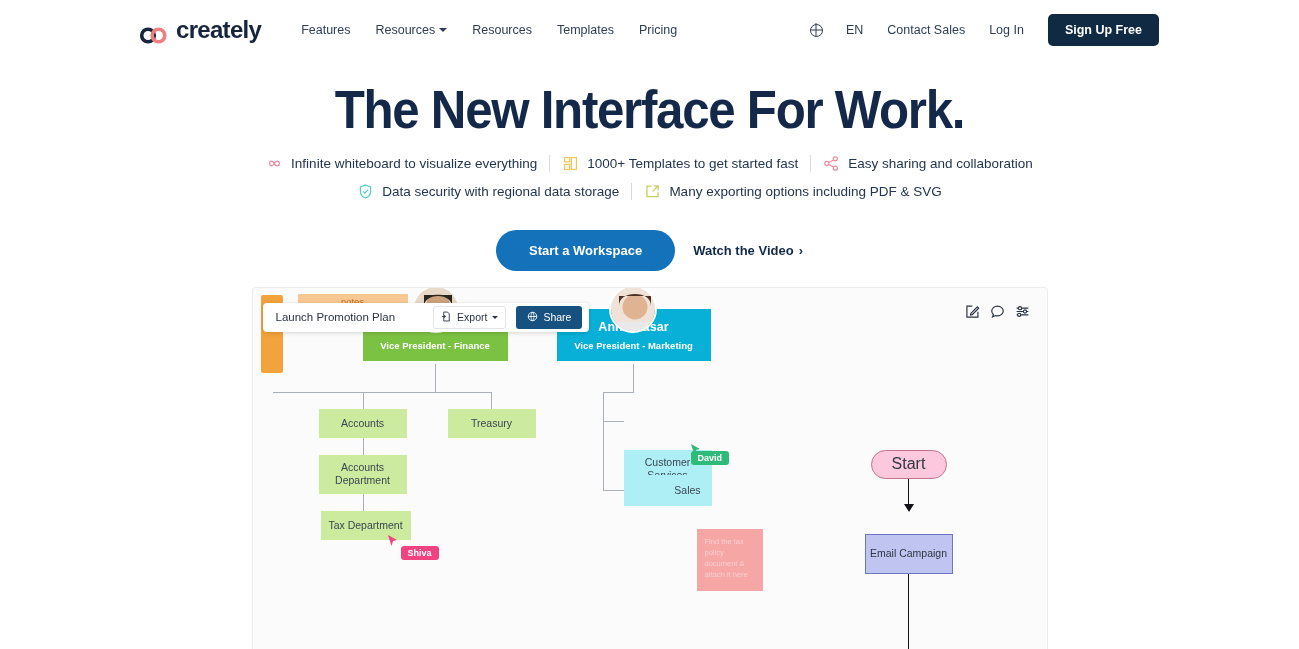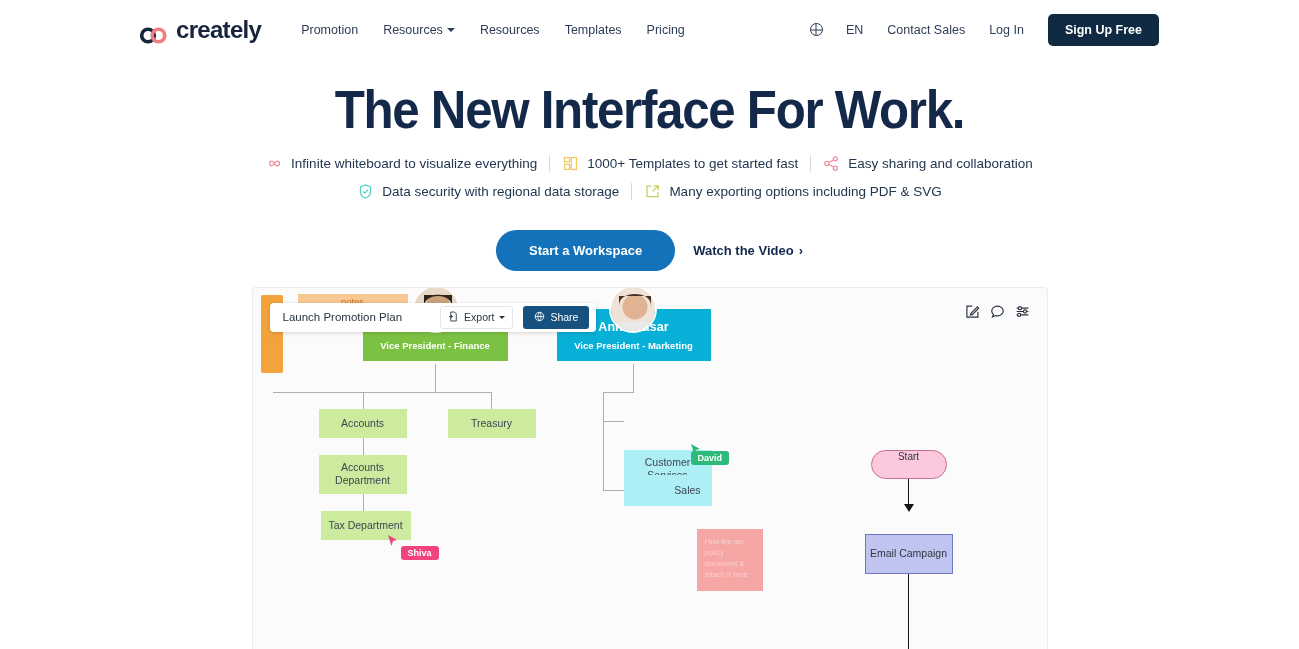--- a/index.html
+++ b/index.html
@@ -37,21 +37,21 @@
     width: 0; height: 0;
     border-left: 4px solid transparent;
     border-right: 4px solid transparent;
     border-top: 4px solid #2e3d55;
     display: inline-block;
   }
   .nav-right {
     margin-left: auto;
     display: flex; align-items: center; gap: 24px;
   }
-  .lang { display: flex; gap: 23px; font-size: 12.5px; color: #2e3d55; cursor: pointer; }
+  .lang { display: flex; align-items: center; gap: 23px; font-size: 12.5px; color: #2e3d55; cursor: pointer; }
   .globe {
     width: 13px; height: 13px; border: 1.3px solid #2e3d55; border-radius: 50%;
     position: relative; display: inline-block;
   }
   .globe::before {
     content: ""; position: absolute; left: 50%; top: -1.3px; bottom: -1.3px;
     width: 0; border-left: 1.3px solid #2e3d55; transform: translateX(-50%);
   }
   .globe::after {
     content: ""; position: absolute; top: 50%; left: -1.3px; right: -1.3px;
@@ -115,21 +115,21 @@
     border-bottom: none;
     border-radius: 4px 4px 0 0;
     position: relative;
     overflow: hidden;
     background-image: radial-gradient(#dcdcdc 0.7px, transparent 0.7px);
     background-size: 14px 14px;
   }
 
   
   .doc-bar {
-    position: absolute; left: 17px; top: 15px;
+    position: absolute; left: 10px; top: 15px;
     height: 29px;
     background: #ffffff;
     border-radius: 4px;
     box-shadow: 0 1px 4px rgba(0,0,0,0.16);
     display: flex; align-items: center; gap: 10px;
     padding: 0 7px 0 13px;
     z-index: 30;
   }
   .doc-title { font-size: 11.5px; color: #2a3442; white-space: nowrap; }
   .export-btn {
@@ -215,22 +215,22 @@
     background: #f7a6a6;
     color: #f5cfcf;
     font-size: 7.5px; line-height: 11px;
     padding: 7px 8px;
   }
 
   .flow-start {
     position: absolute; z-index: 12;
     background: #fcc8dd; border: 1.3px solid #c4738e;
     border-radius: 17px;
-    display: flex; align-items: flex-start; justify-content: center;
-    font-size: 10px; color: #2f3740;
+    display: flex; align-items: center; justify-content: center;
+    font-size: 16px; color: #2f3740;
   }
   .flow-box {
     position: absolute; z-index: 12;
     background: #bfc4f0; border: 1.3px solid #6f76c4;
     display: flex; align-items: center; justify-content: center;
     text-align: center; line-height: 13px;
     font-size: 10.5px; color: #2f3740;
   }
   .arrow-line { position: absolute; width: 1.8px; background: #111318; z-index: 11; }
   .arrow-head {
@@ -250,21 +250,21 @@
       <svg width="30" height="17" viewBox="0 0 30 17">
         <circle cx="9" cy="8.5" r="6.3" fill="none" stroke="#16243c" stroke-width="3.6"></circle>
         <circle cx="19.5" cy="8.5" r="6.3" fill="none" stroke="#ef7e80" stroke-width="3.6"></circle>
       </svg>
     </span>
     <span class="logo-text">creately</span>
   </div>
 
   <div class="nav-links">
     <span class="nav-link">
-      <span>Promotion</span>
+      <span>Features</span>
     </span>
     <span class="nav-link">
       <span>Resources</span>
       <i class="chev"></i>
     </span>
     <span class="nav-link">
       <span>Resources</span>
     </span>
     <span class="nav-link">
       <span>Templates</span>

